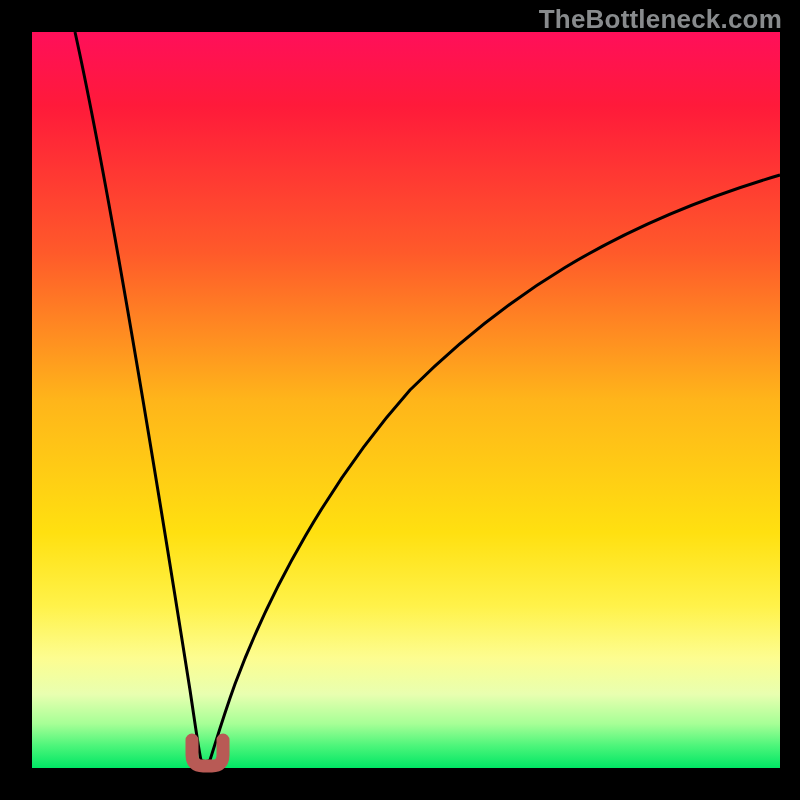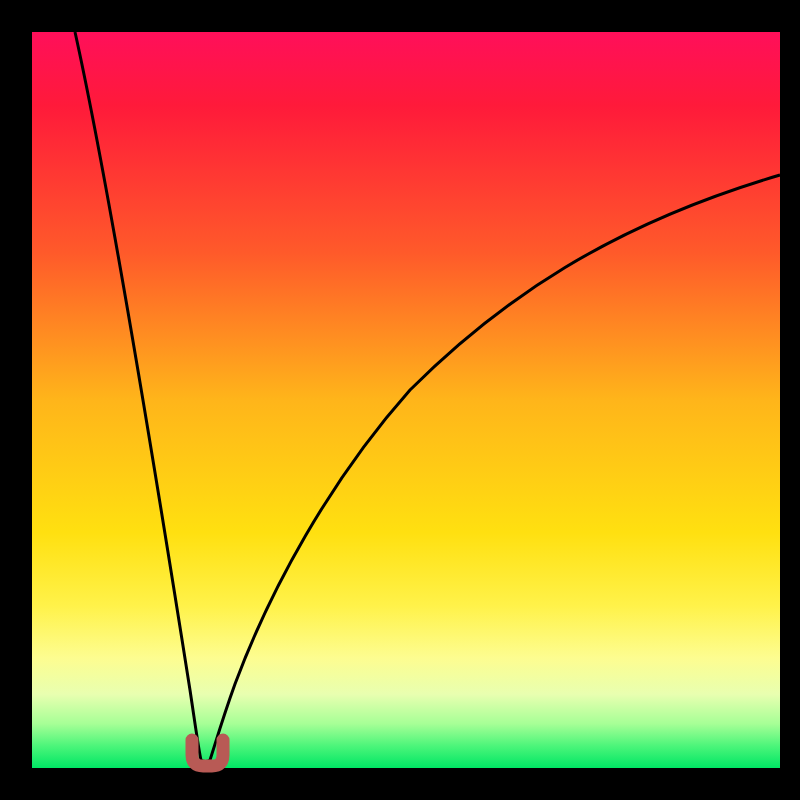--- a/index.html
+++ b/index.html
@@ -30,20 +30,21 @@
     position: absolute;
     top: 0;
     left: 0;
   }
 </style>
 </head>
 <body>
 
 <div class="container">
 
+  <div class="watermark">TheBottleneck.com</div>
 
   <svg class="chart" width="800" height="800" viewBox="0 0 800 800">
     <defs>
       <linearGradient id="bg-grad" x1="0" y1="0" x2="0" y2="1">
         <stop offset="0%" stop-color="#ff0f5a"></stop>
         <stop offset="10%" stop-color="#ff1a3a"></stop>
         <stop offset="30%" stop-color="#ff5a2a"></stop>
         <stop offset="50%" stop-color="#ffb51a"></stop>
         <stop offset="68%" stop-color="#ffe010"></stop>
         <stop offset="78%" stop-color="#fff24a"></stop>

